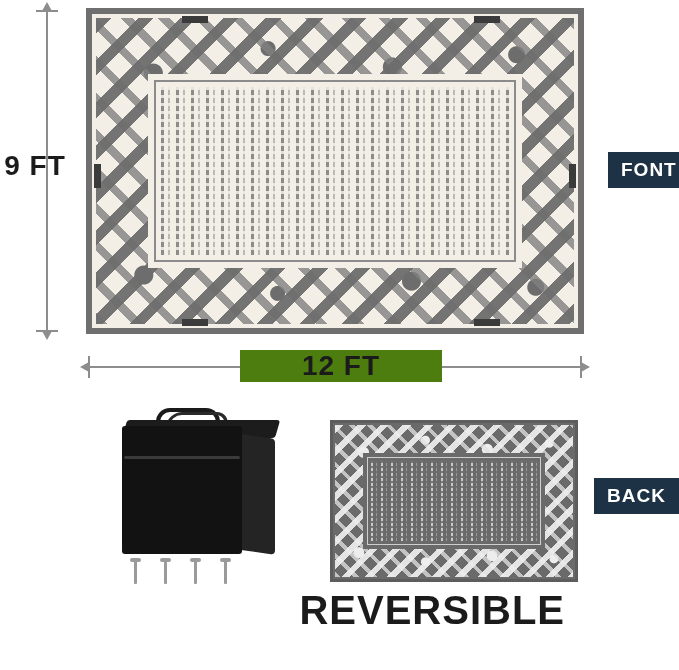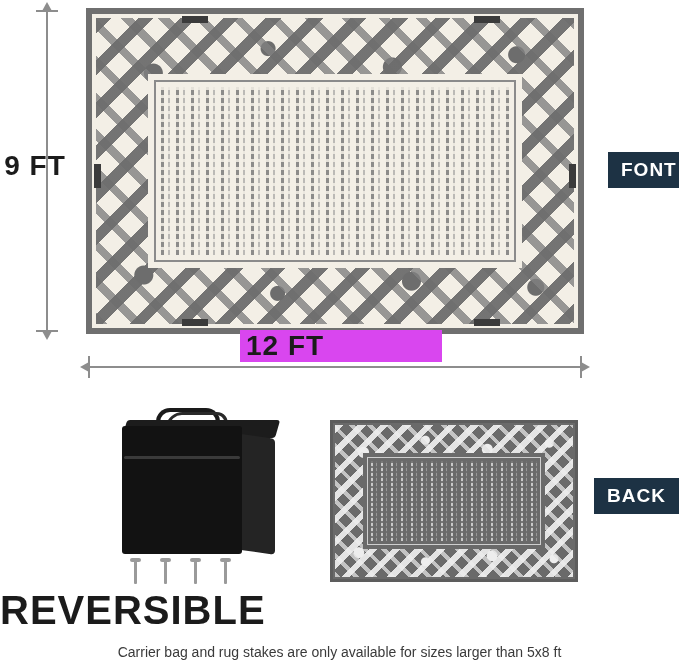--- a/index.html
+++ b/index.html
@@ -102,27 +102,28 @@
     width: 2px;
     height: 22px;
     background: #8d8d8d;
   }
   .dim-h-cap-l { left: 88px; }
   .dim-h-cap-r { left: 580px; }
 
   .dim-h-label {
     position: absolute;
     left: 240px;
-    top: 330px;
+    top: 350px;
     width: 190px;
+    text-align: center;
     font-size: 28px;
     font-weight: 700;
     letter-spacing: 1px;
     color: #1b1b1b;
-    background: #d946ef;
+    background: #4d7c0f;
     padding: 0 6px;
   }
 
   
   .rug-front {
     position: absolute;
     left: 86px;
     top: 8px;
     width: 498px;
     height: 326px;
@@ -400,21 +401,21 @@
         rgba(0,0,0,0) 0px, rgba(0,0,0,0) 3px,
         rgba(106,106,106,0.85) 3px, rgba(106,106,106,0.85) 5px);
   }
 
   
   .headline {
     position: absolute;
     left: 0;
     top: 588px;
     width: 565px;
-    text-align: left;
+    text-align: right;
     font-size: 40px;
     font-weight: 700;
     letter-spacing: 1px;
     color: #1b1b1b;
   }
   .subline {
     position: absolute;
     left: 0;
     top: 644px;
     width: 679px;
@@ -478,15 +479,14 @@
     <div class="rug-back-inner">
       <div class="band-back"></div>
       <div class="band-back-hole"></div>
       <div class="field-back">
         <div class="field-back-stripes"></div>
       </div>
     </div>
   </div>
 
   <div class="headline">REVERSIBLE</div>
-  <div class="subline">Carrier bag and rug stakes are only available for sizes larger than 5x8 ft</div>
 
 </div>
 
 </body></html>

